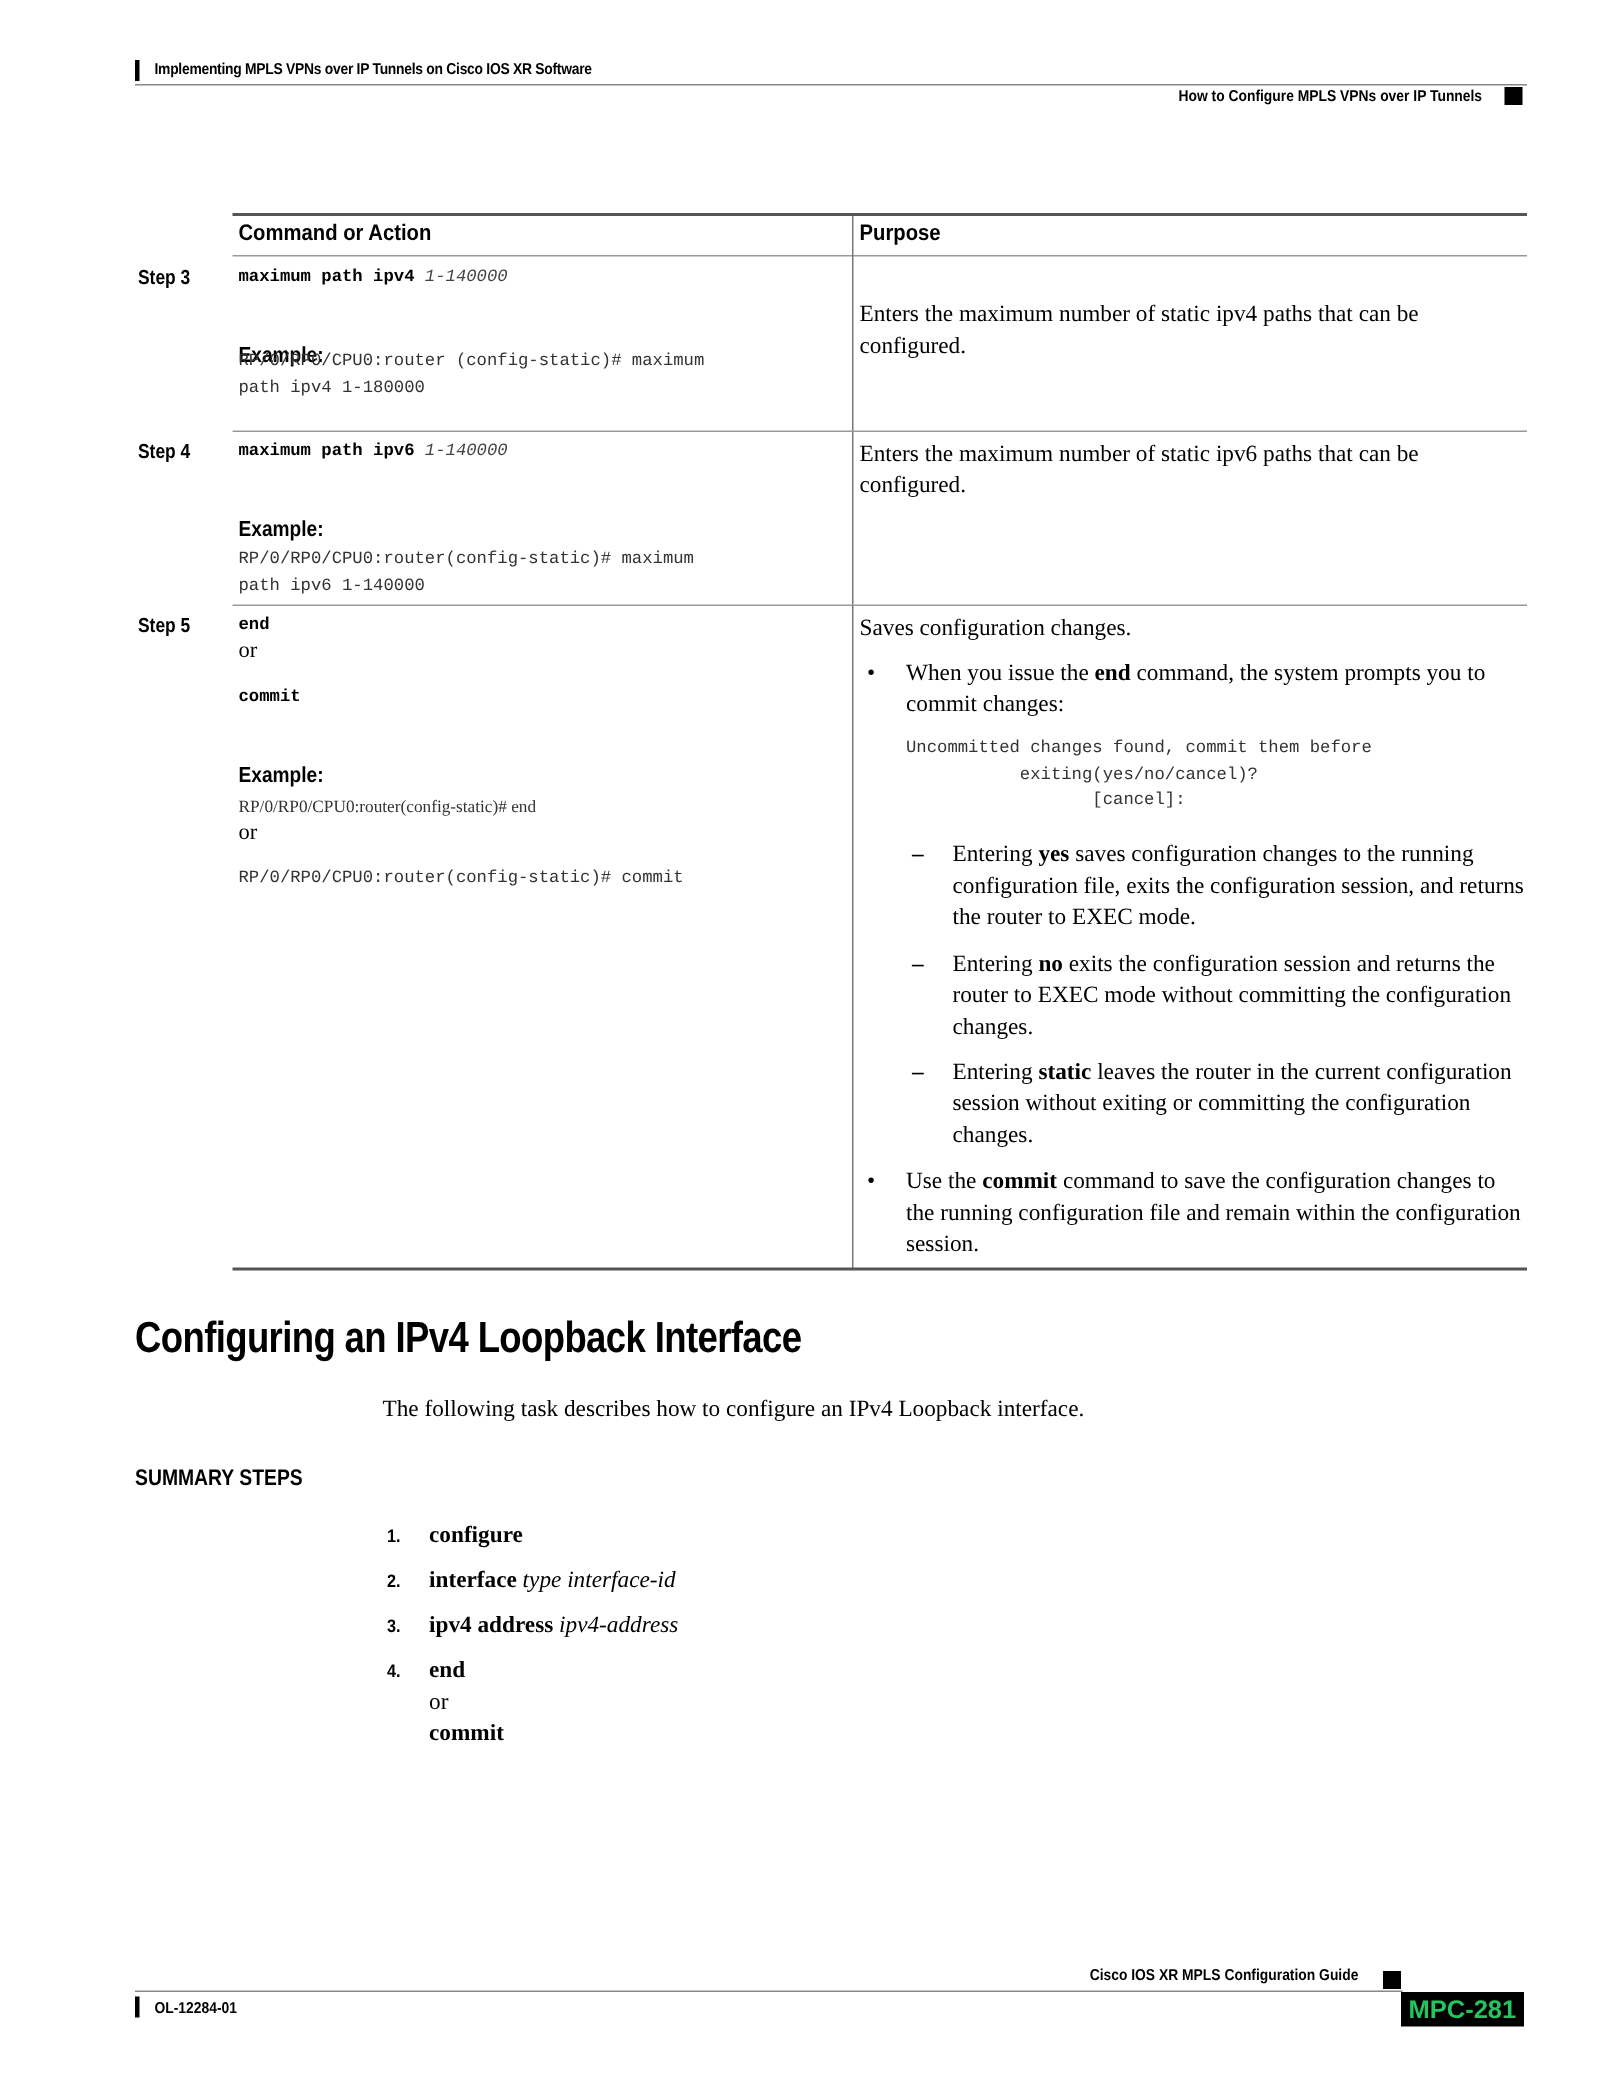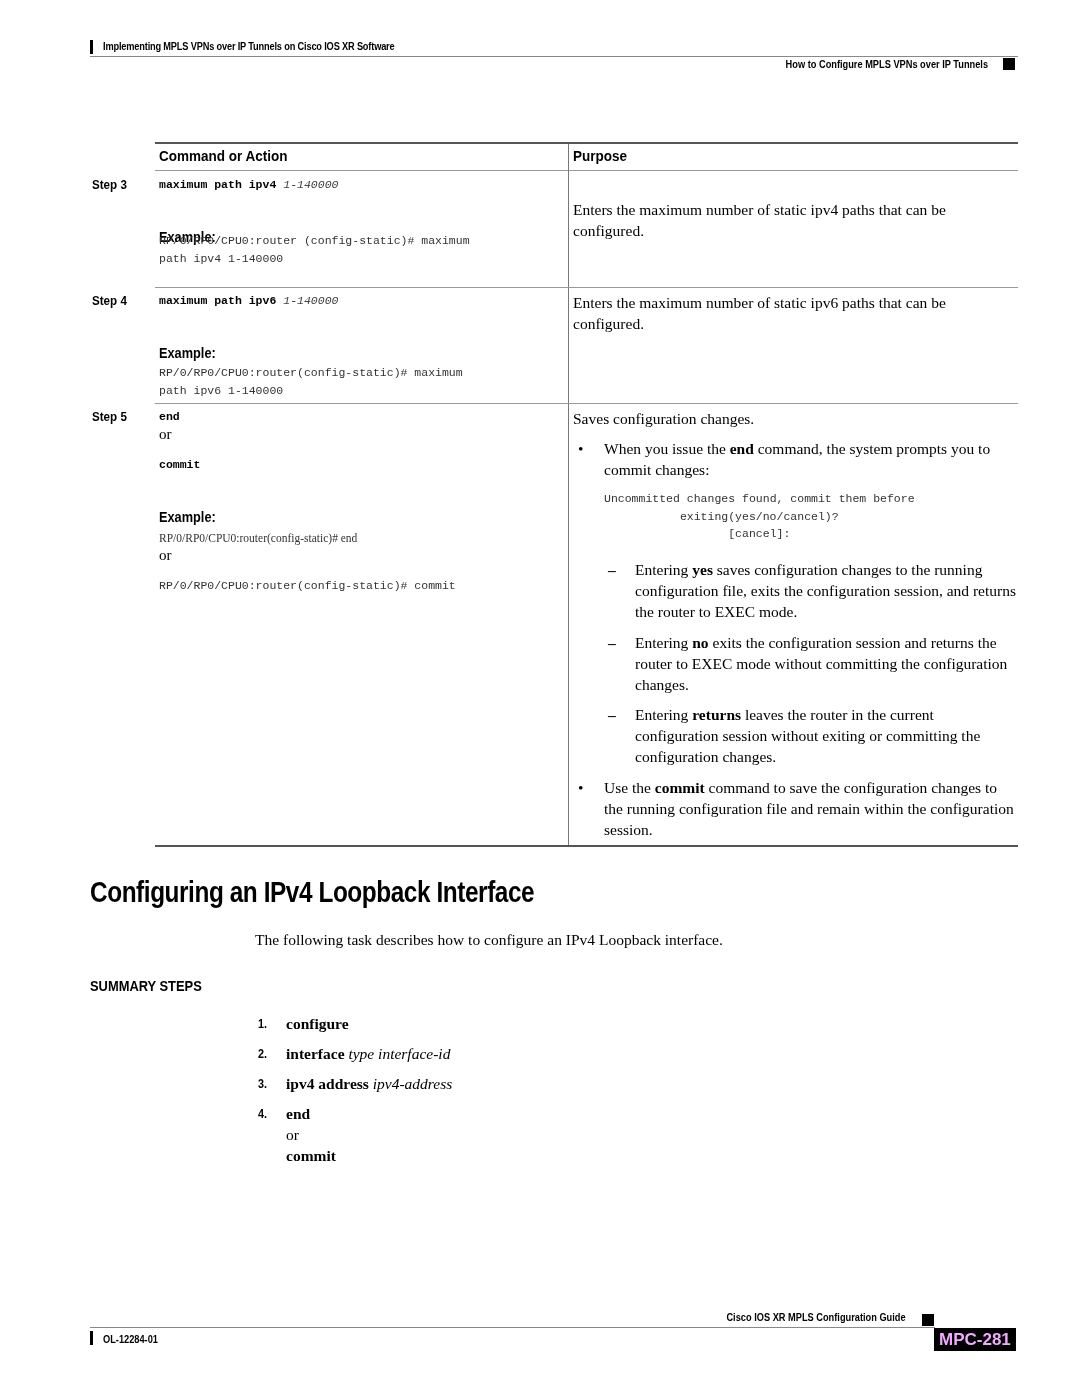--- a/index.html
+++ b/index.html
@@ -48,21 +48,21 @@
   .sum-txt { position: absolute; left: 28px; white-space: nowrap; }
   .sum-txt b { font-weight: bold; }
   .sum-txt i { font-style: italic; }
 
   
   .ftr-title { position: absolute; right: 174px; top: 1311px; font-family: "Liberation Sans", sans-serif; font-weight: bold; font-size: 10.5px; transform: scaleX(0.88); transform-origin: right top; }
   .ftr-square { position: absolute; left: 922px; top: 1314px; width: 12px; height: 12px; background: #000; }
   .ftr-rule { position: absolute; left: 90px; top: 1327px; width: 845px; height: 1px; background: #888; }
   .ftr-bar { position: absolute; left: 90px; top: 1331px; width: 3px; height: 14px; background: #000; }
   .ftr-doc { position: absolute; left: 103px; top: 1333px; font-family: "Liberation Sans", sans-serif; font-weight: bold; font-size: 10.5px; transform: scaleX(0.88); transform-origin: left top; }
-  .ftr-page { position: absolute; left: 934px; top: 1328px; height: 23px; padding: 1px 5px 0 5px; background: #000; color: #f0abfc; font-family: "Liberation Sans", sans-serif; font-weight: bold; font-size: 17px; line-height: 22px; }
+  .ftr-page { position: absolute; left: 934px; top: 1328px; height: 23px; padding: 1px 5px 0 5px; background: #000; color: #22c55e; font-family: "Liberation Sans", sans-serif; font-weight: bold; font-size: 17px; line-height: 22px; }
 </style>
 </head>
 <body>
 
 <div class="hdr-bar"></div>
 <div class="hdr-left">Implementing MPLS VPNs over IP Tunnels on Cisco IOS XR Software</div>
 <div class="hdr-rule"></div>
 <div class="hdr-right">How to Configure MPLS VPNs over IP Tunnels</div>
 <div class="hdr-square"></div>
 
@@ -70,21 +70,21 @@
   <div class="tbl-top"></div>
   <div class="th" style="left:159px;">Command or Action</div>
   <div class="th" style="left:573px;">Purpose</div>
   <div class="row-rule" style="top:170px;"></div>
   <div class="col-div"></div>
 
   <div>
     <div class="step-label" style="top:177px;">Step 3</div>
     <div class="cmd" style="top:178px;"><b>maximum path ipv4</b> <i>1-140000</i></div>
     <div class="ex-label" style="top:229px;">Example:</div>
-    <div class="ex-code" style="top:232px;"><div>RP/0/RP0/CPU0:router (config-static)# maximum</div><div>path ipv4 1-140000</div></div>
+    <div class="ex-code" style="top:232px;"><div>RP/0/RP0/CPU0:router (config-static)# maximum</div><div>path ipv4 1-180000</div></div>
     <div class="purpose" style="top:176px;margin-top:23px;">Enters the maximum number of static ipv4 paths that can be configured.</div>
   </div>
   <div class="row-rule" style="top:287px;"></div>
 
   <div>
     <div class="step-label" style="top:293px;">Step 4</div>
     <div class="cmd" style="top:294px;"><b>maximum path ipv6</b> <i>1-140000</i></div>
     <div class="ex-label" style="top:345px;">Example:</div>
     <div class="ex-code" style="top:364px;"><div>RP/0/RP0/CPU0:router(config-static)# maximum</div><div>path ipv6 1-140000</div></div>
     <div class="purpose" style="top:292px;">Enters the maximum number of static ipv6 paths that can be configured.</div>
@@ -113,21 +113,21 @@
     <div class="dash-row" style="top:559px;">
       <span class="mark">–</span>
       <span class="txt"><span>Entering </span><b>yes</b><span> saves configuration changes to the running configuration file, exits the configuration session, and returns the router to EXEC mode.</span></span>
     </div>
     <div class="dash-row" style="top:632px;">
       <span class="mark">–</span>
       <span class="txt"><span>Entering </span><b>no</b><span> exits the configuration session and returns the router to EXEC mode without committing the configuration changes.</span></span>
     </div>
     <div class="dash-row" style="top:704px;">
       <span class="mark">–</span>
-      <span class="txt"><span>Entering </span><b>returns</b><span> leaves the router in the current configuration session without exiting or committing the configuration changes.</span></span>
+      <span class="txt"><span>Entering </span><b>static</b><span> leaves the router in the current configuration session without exiting or committing the configuration changes.</span></span>
     </div>
 
     <div class="bullet-row" style="top:777px;">
       <span class="mark">•</span>
       <span class="txt"><span>Use the </span><b>commit</b><span> command to save the configuration changes to the running configuration file and remain within the configuration session.</span></span>
     </div>
   </div>
   <div class="tbl-bottom"></div>
 </div>
 

